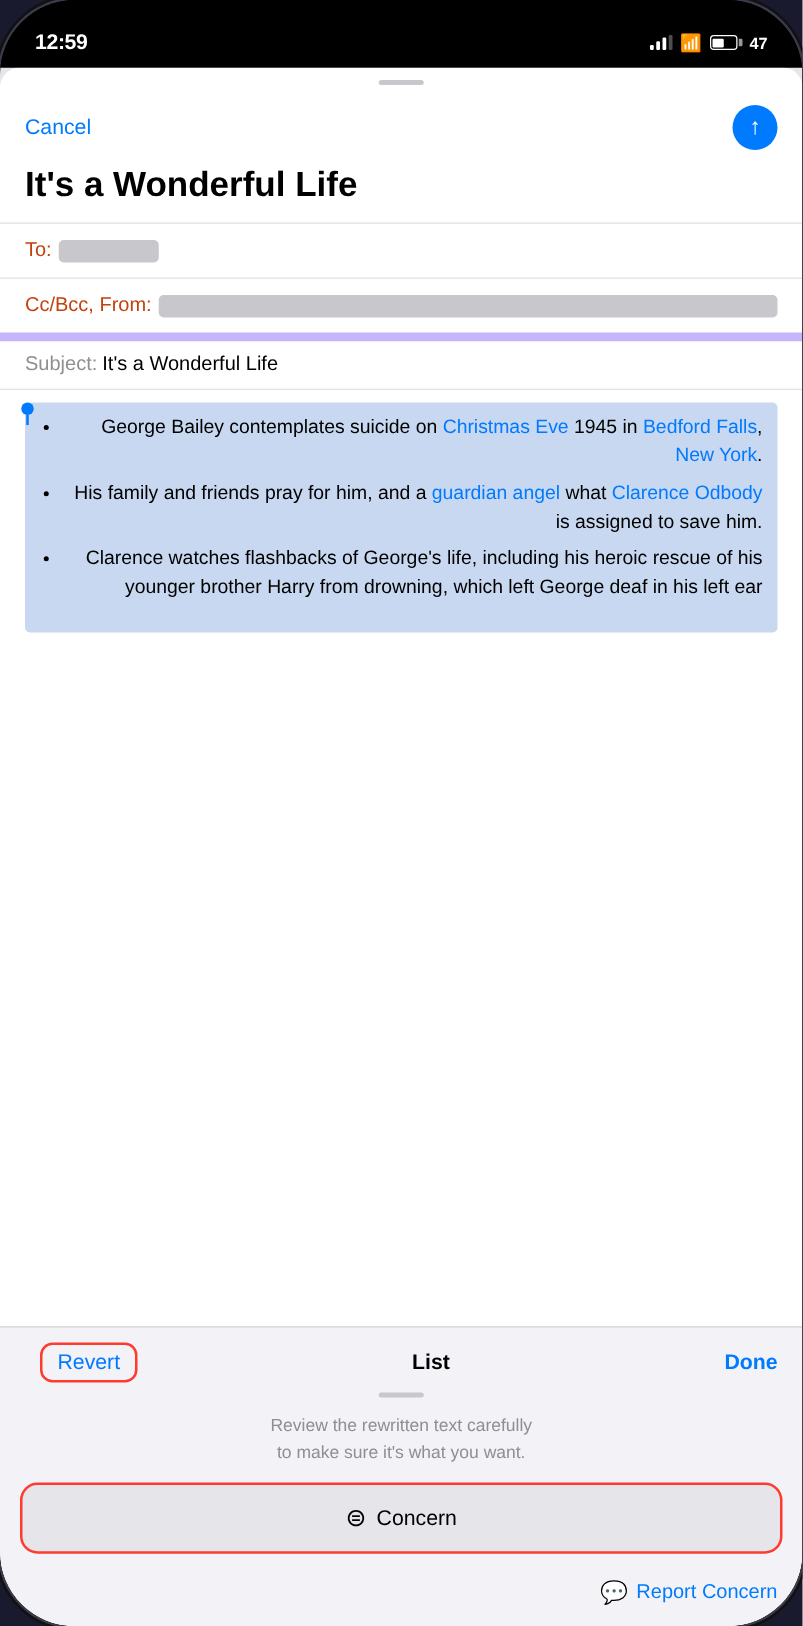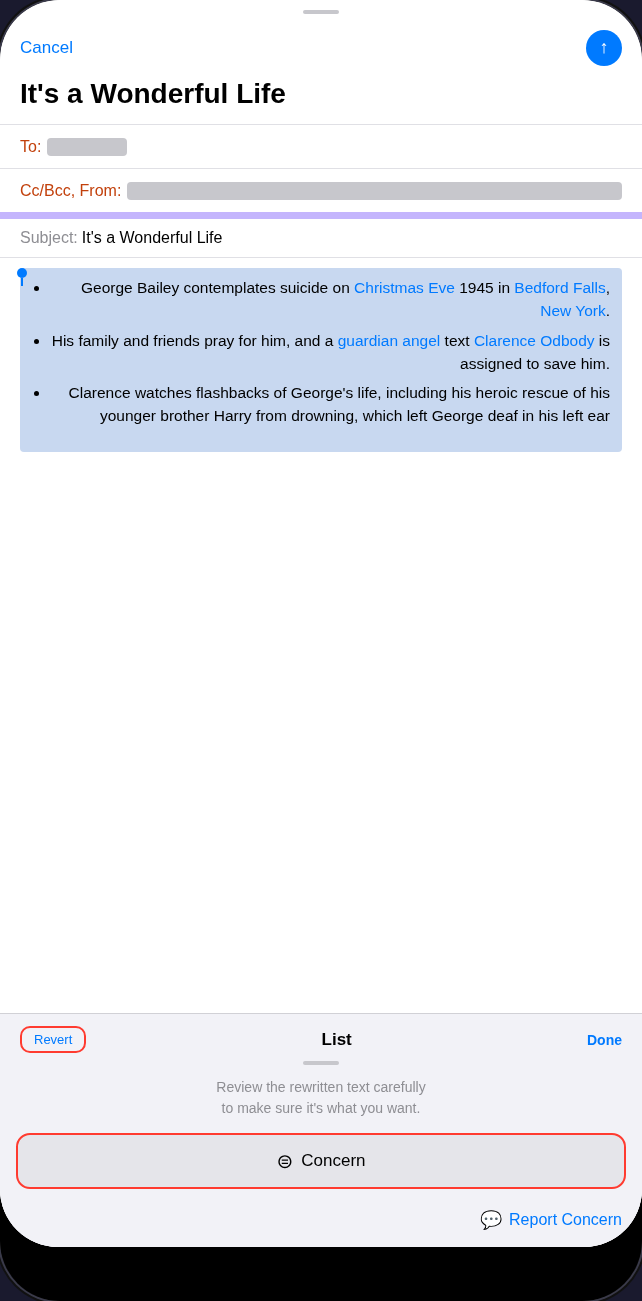--- a/index.html
+++ b/index.html
@@ -257,36 +257,37 @@
 
     .rewrite-toolbar {
       display: flex;
       align-items: center;
       justify-content: space-between;
       padding: 12px 20px 8px;
     }
 
     .revert-btn {
       color: #007aff;
-      font-size: 13px;
+      font-size: 17px;
       cursor: pointer;
       border: 2px solid #ff3b30;
       border-radius: 10px;
       padding: 4px 12px;
+      margin-left: 12px;
     }
 
     .list-label {
       font-size: 17px;
       font-weight: 600;
       color: #000;
     }
 
     .done-btn {
       color: #007aff;
-      font-size: 14px;
+      font-size: 17px;
       font-weight: 600;
       cursor: pointer;
     }
 
     .scroll-indicator {
       width: 36px;
       height: 4px;
       background: #c7c7cc;
       border-radius: 2px;
       margin: 0 auto 8px;
@@ -399,20 +400,45 @@
       font-size: 13px;
       font-weight: 600;
     }
   </style>
 </head>
 <body>
 
 <div class="phone-frame">
   <div class="phone-screen">
 
+    <div class="status-bar">
+      <span class="status-time">12:59</span>
+
+      <div class="dynamic-island"></div>
+
+      <div class="status-icons">
+
+        <div class="signal-bars">
+          <div class="signal-bar" style="height:4px;"></div>
+          <div class="signal-bar" style="height:7px;"></div>
+          <div class="signal-bar" style="height:10px;"></div>
+          <div class="signal-bar" style="height:12px; opacity:0.3;"></div>
+        </div>
+
+        <span class="wifi-icon">📶</span>
+
+        <div class="battery-icon">
+          <div class="battery-body">
+            <div class="battery-fill" style="width:50%;"></div>
+          </div>
+          <div class="battery-tip"></div>
+        </div>
+        <span class="status-num">47</span>
+      </div>
+    </div>
 
     <div class="sheet-backdrop">
 
       <div class="email-compose">
 
         <div class="sheet-handle"></div>
 
         <div class="compose-header">
           <span class="cancel-btn">Cancel</span>
           <div class="send-btn">
@@ -441,21 +467,21 @@
           <div class="selected-text-block">
             <div class="selection-handle">
               <div class="handle-dot"></div>
               <div class="handle-line"></div>
             </div>
             <ul class="bullet-list">
               <li>
                 <span>George Bailey contemplates suicide on </span><span class="link-text">Christmas Eve</span><span> 1945 in </span><span class="link-text">Bedford Falls</span><span>, </span><span class="link-text">New York</span><span>.</span>
               </li>
               <li>
-                <span>His family and friends pray for him, and a </span><span class="link-text">guardian angel</span><span> text </span><span class="link-text">Clarence Odbody</span><span> is assigned to save him.</span>
+                <span>His family and friends pray for him, and a </span><span class="link-text">guardian angel</span><span> what </span><span class="link-text">Clarence Odbody</span><span> is assigned to save him.</span>
               </li>
               <li>
                 <span>Clarence watches flashbacks of George's life, including his heroic rescue of his younger brother Harry from drowning, which left George deaf in his left ear</span>
               </li>
             </ul>
           </div>
         </div>
 
         <div class="bottom-panel">
 

